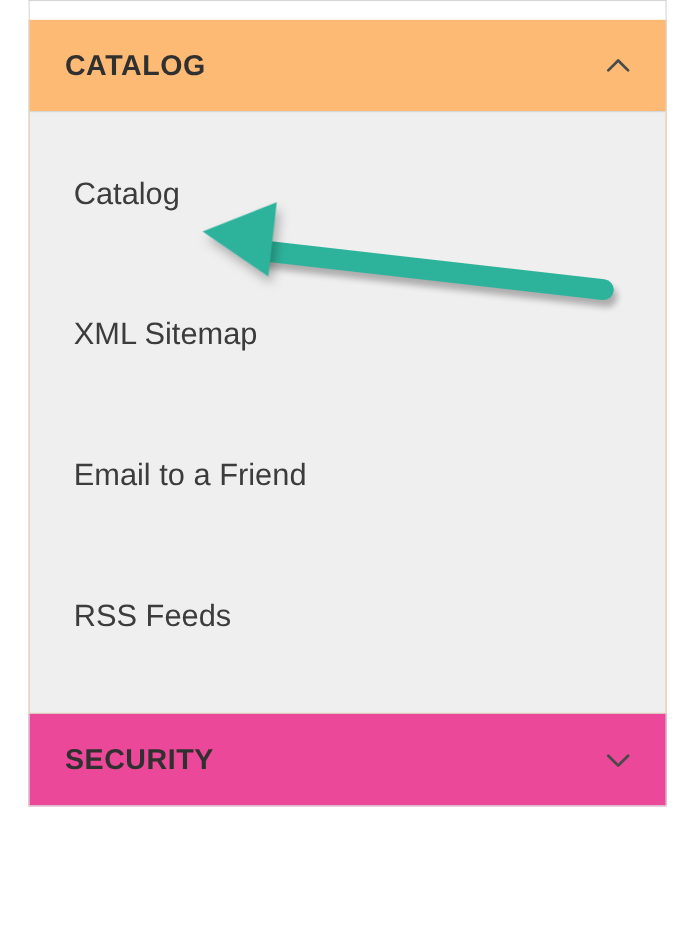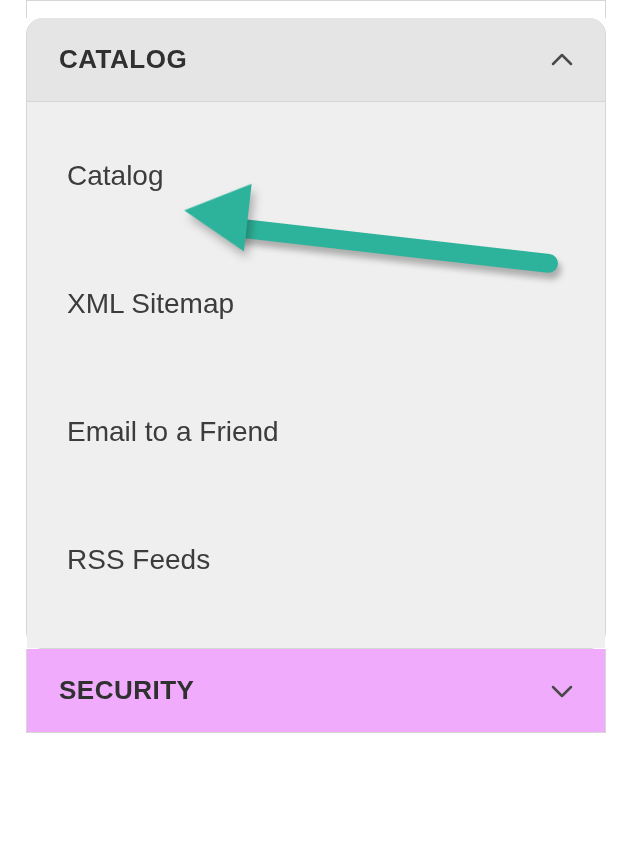--- a/index.html
+++ b/index.html
@@ -33,22 +33,21 @@
       cursor: pointer;
     }
     .section-title {
       font-size: 26px;
       font-weight: 700;
       color: #303030;
       letter-spacing: 0.5px;
       text-transform: uppercase;
     }
     .section-catalog {
-      background: #e5e5e5;
-      border-radius: 17px;
+      background: #fdba74;
     }
     .chevron {
       width: 22px;
       height: 22px;
       display: flex;
       align-items: center;
       justify-content: center;
     }
     .chevron svg {
       width: 22px;
@@ -69,21 +68,21 @@
       font-size: 28px;
       font-weight: 400;
       color: #3c3c3c;
       cursor: pointer;
       margin-bottom: 56px;
     }
     .submenu-item:last-child {
       margin-bottom: 0;
     }
     .section-security {
-      background: #f0abfc;
+      background: #ec4899;
     }
     .arrow-annotation {
       position: absolute;
       top: 174px;
       left: 184px;
       width: 380px;
       height: 80px;
       pointer-events: none;
       z-index: 10;
     }

